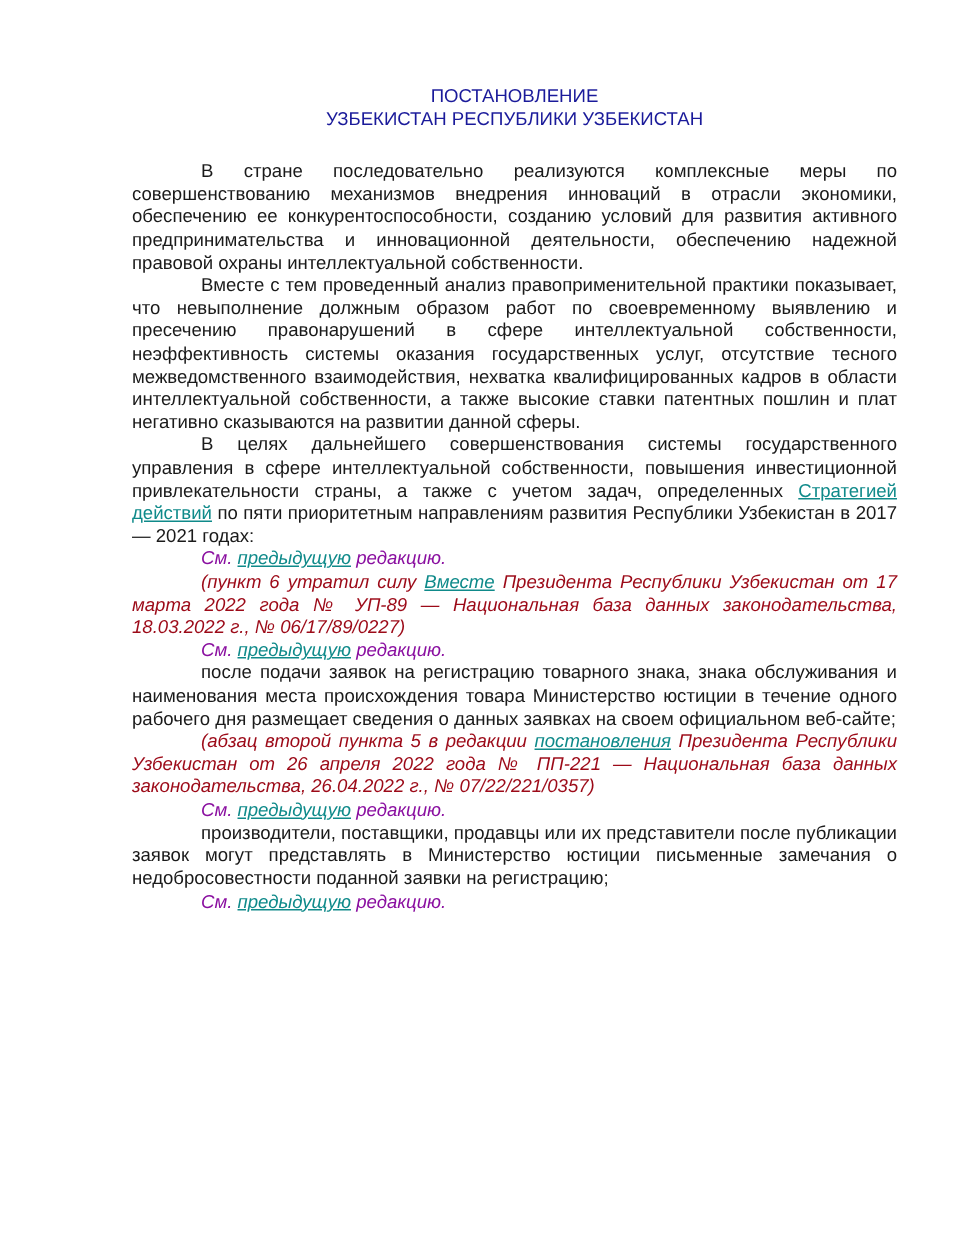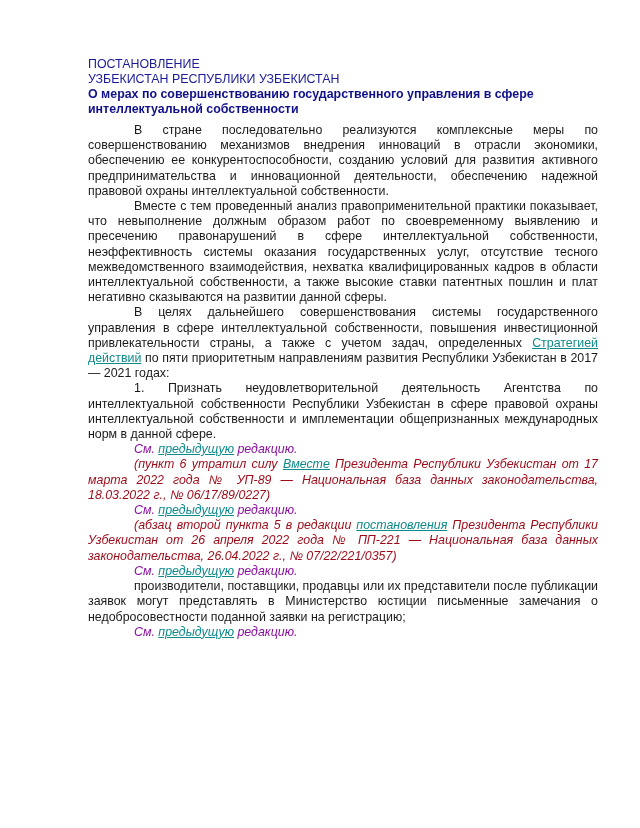--- a/index.html
+++ b/index.html
@@ -1,42 +1,41 @@
 <!DOCTYPE html>
 <html><head>
 <meta charset="utf-8">
 <style>
   html, body { margin: 0; padding: 0; background: #ffffff; }
   body { width: 640px; height: 828px; position: relative; overflow: hidden;
          font-family: "Liberation Sans", sans-serif; color: #1a1a1a; }
   .page { position: absolute; left: 88px; top: 57px; width: 510px; font-size: 12.4px; line-height: 15.2px; }
-  .title { color: #1a1a9a; }
+  .title { text-align: center; color: #1a1a9a; }
   .title .t { font-size: 12.4px; line-height: 14.5px; }
   .title .sub { font-weight: bold; color: #10108a; line-height: 14.5px; margin-top: 1px; }
   p { margin: 0; text-align: justify; text-indent: 46px; }
-  .first { margin-top: 7px; }
+  .first { margin-top: 21px; }
   .note { color: #9c0a18; font-style: italic; }
   .see { color: #8a0fa0; font-style: italic; }
   a.lnk { color: #0f8a8a; text-decoration: underline; text-align: right; }
   .left { text-align: left; }
 </style>
 </head>
 <body>
 
 <div class="page">
   <div class="title">
     <div class="t">ПОСТАНОВЛЕНИЕ</div>
     <div class="t">УЗБЕКИСТАН РЕСПУБЛИКИ УЗБЕКИСТАН</div>
-    <div class="sub">О мерах по совершенствованию государственного управления в сфере интеллектуальной собственности</div>
   </div>
 
   <p class="first">В стране последовательно реализуются комплексные меры по совершенствованию механизмов внедрения инноваций в отрасли экономики, обеспечению ее конкурентоспособности, созданию условий для развития активного предпринимательства и инновационной деятельности, обеспечению надежной правовой охраны интеллектуальной собственности.</p>
   <p>Вместе с тем проведенный анализ правоприменительной практики показывает, что невыполнение должным образом работ по своевременному выявлению и пресечению правонарушений в сфере интеллектуальной собственности, неэффективность системы оказания государственных услуг, отсутствие тесного межведомственного взаимодействия, нехватка квалифицированных кадров в области интеллектуальной собственности, а также высокие ставки патентных пошлин и плат негативно сказываются на развитии данной сферы.</p>
   <p><span>В целях дальнейшего совершенствования системы государственного управления в сфере интеллектуальной собственности, повышения инвестиционной привлекательности страны, а также с учетом задач, определенных </span><a class="lnk">Стратегией действий</a><span> по пяти приоритетным направлениям развития Республики Узбекистан в 2017 — 2021 годах:</span></p>
-  <p>1. Признать неудовлетворительной деятельность Агентства по интеллектуальной собственности Республики Узбекистан в сфере правовой охраны интеллектуальной собственности и имплементации общепризнанных международных норм в данной сфере.</p>
   <p class="see left"><span>См. </span><a class="lnk">предыдущую</a><span> редакцию.</span></p>
   <p class="note"><span>(пункт 6 утратил силу </span><a class="lnk">Вместе</a><span> Президента Республики Узбекистан от 17 марта 2022 года № УП-89 — Национальная база данных законодательства, 18.03.2022 г., № 06/17/89/0227)</span></p>
   <p class="see left"><span>См. </span><a class="lnk">предыдущую</a><span> редакцию.</span></p>
+  <p>после подачи заявок на регистрацию товарного знака, знака обслуживания и наименования места происхождения товара Министерство юстиции в течение одного рабочего дня размещает сведения о данных заявках на своем официальном веб-сайте;</p>
   <p class="note"><span>(абзац второй пункта 5 в редакции </span><a class="lnk">постановления</a><span> Президента Республики Узбекистан от 26 апреля 2022 года № ПП-221 — Национальная база данных законодательства, 26.04.2022 г., № 07/22/221/0357)</span></p>
   <p class="see left"><span>См. </span><a class="lnk">предыдущую</a><span> редакцию.</span></p>
   <p>производители, поставщики, продавцы или их представители после публикации заявок могут представлять в Министерство юстиции письменные замечания о недобросовестности поданной заявки на регистрацию;</p>
   <p class="see left"><span>См. </span><a class="lnk">предыдущую</a><span> редакцию.</span></p>
 </div>
 
 </body></html>

